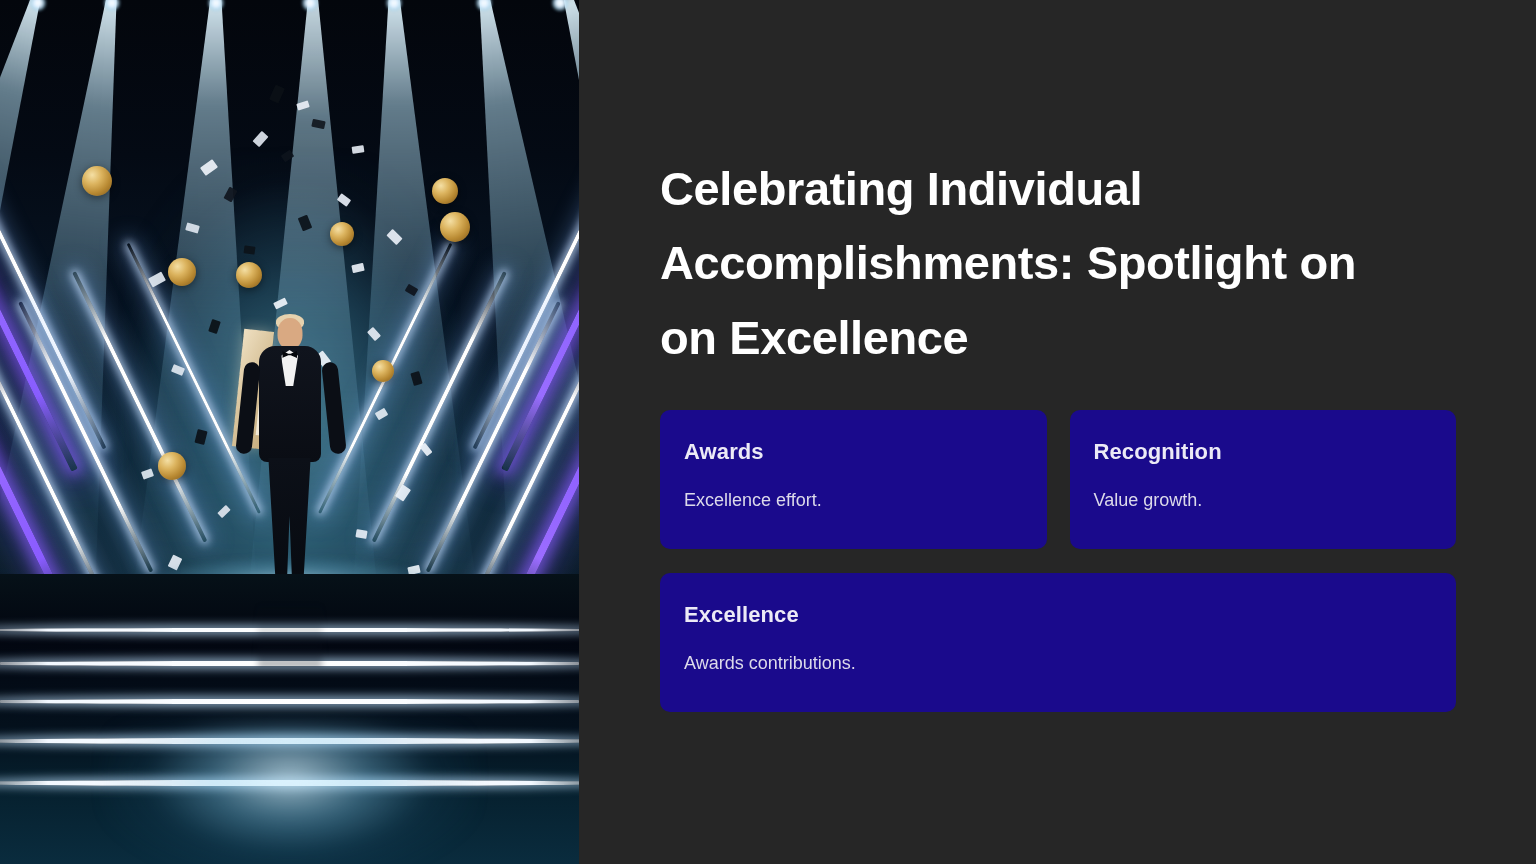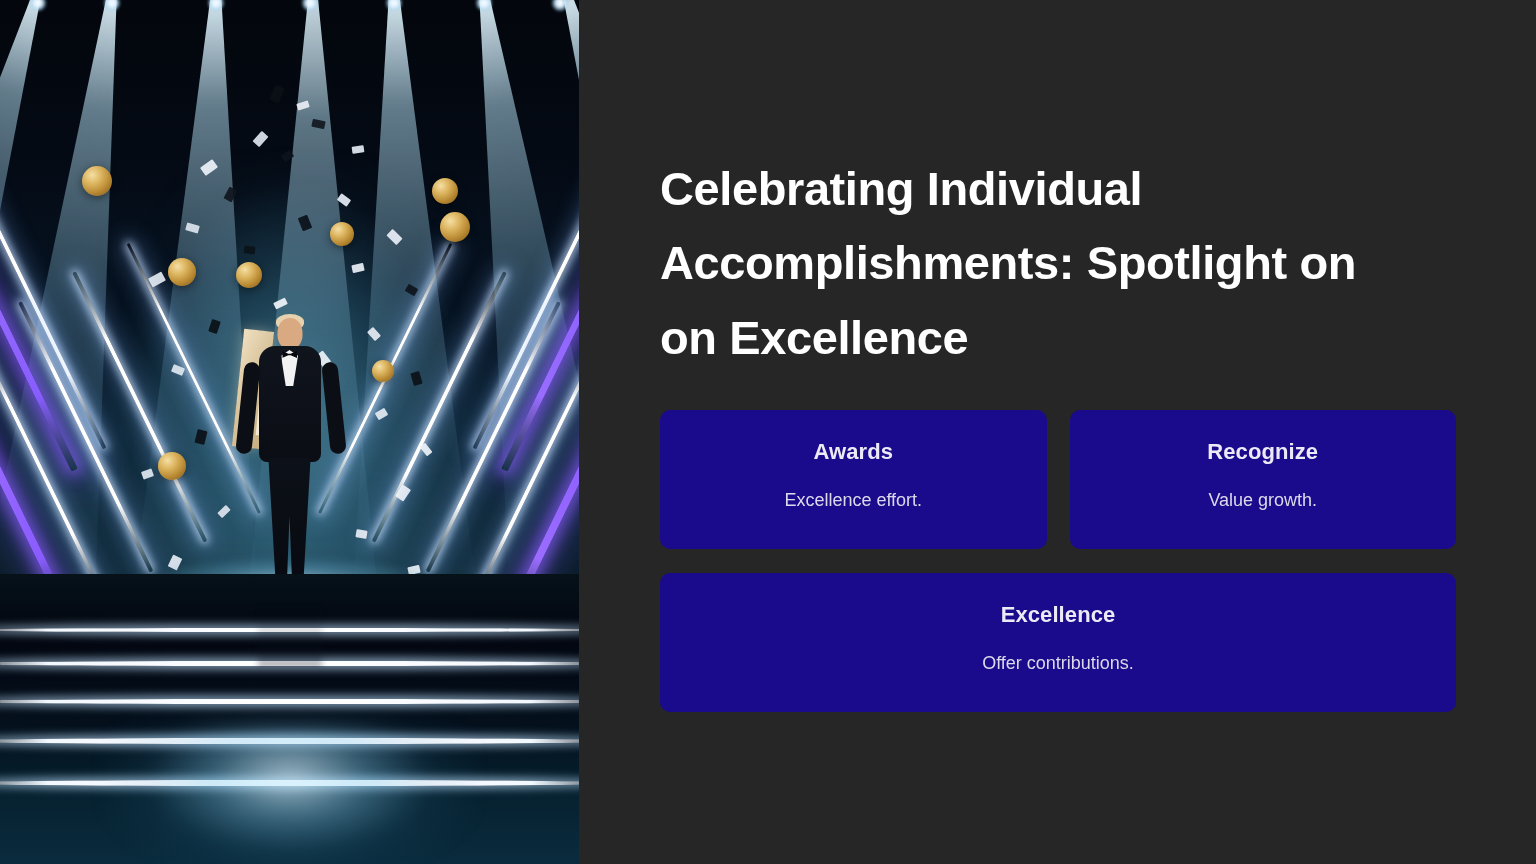--- a/index.html
+++ b/index.html
@@ -222,21 +222,20 @@
     line-height: 1.58;
     letter-spacing: -0.4px;
     font-family: "Liberation Sans", sans-serif;
   }
 
   .cards-area {
     position: absolute;
     left: 81px;
     top: 410px;
     width: 796px;
-    text-align: center;
   }
 
   .card-row {
     display: flex;
     flex-direction: row;
     gap: 23px;
   }
   .card-row + .card-row { margin-top: 24px; }
 
   .card {
@@ -382,31 +381,31 @@
     <div class="cards-area">
 
       <div class="card-row">
 
         <div class="card half">
           <div class="card-title">Awards</div>
           <div class="card-body">Excellence effort.</div>
         </div>
 
         <div class="card half">
-          <div class="card-title">Recognize</div>
+          <div class="card-title">Recognition</div>
           <div class="card-body">Value growth.</div>
         </div>
 
       </div>
 
       <div class="card-row">
 
         <div class="card full">
           <div class="card-title">Excellence</div>
-          <div class="card-body">Offer contributions.</div>
+          <div class="card-body">Awards contributions.</div>
         </div>
 
       </div>
 
     </div>
   </div>
 
 </div>
 
 </body></html>

